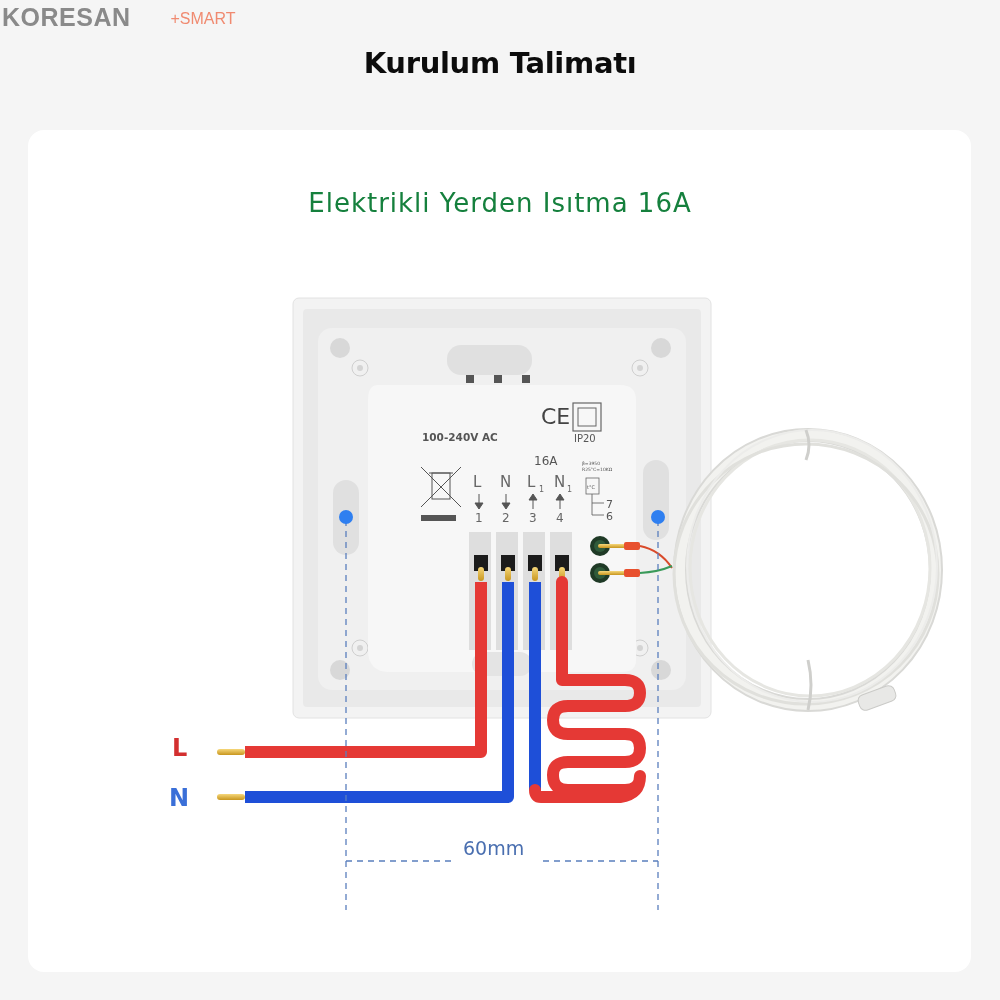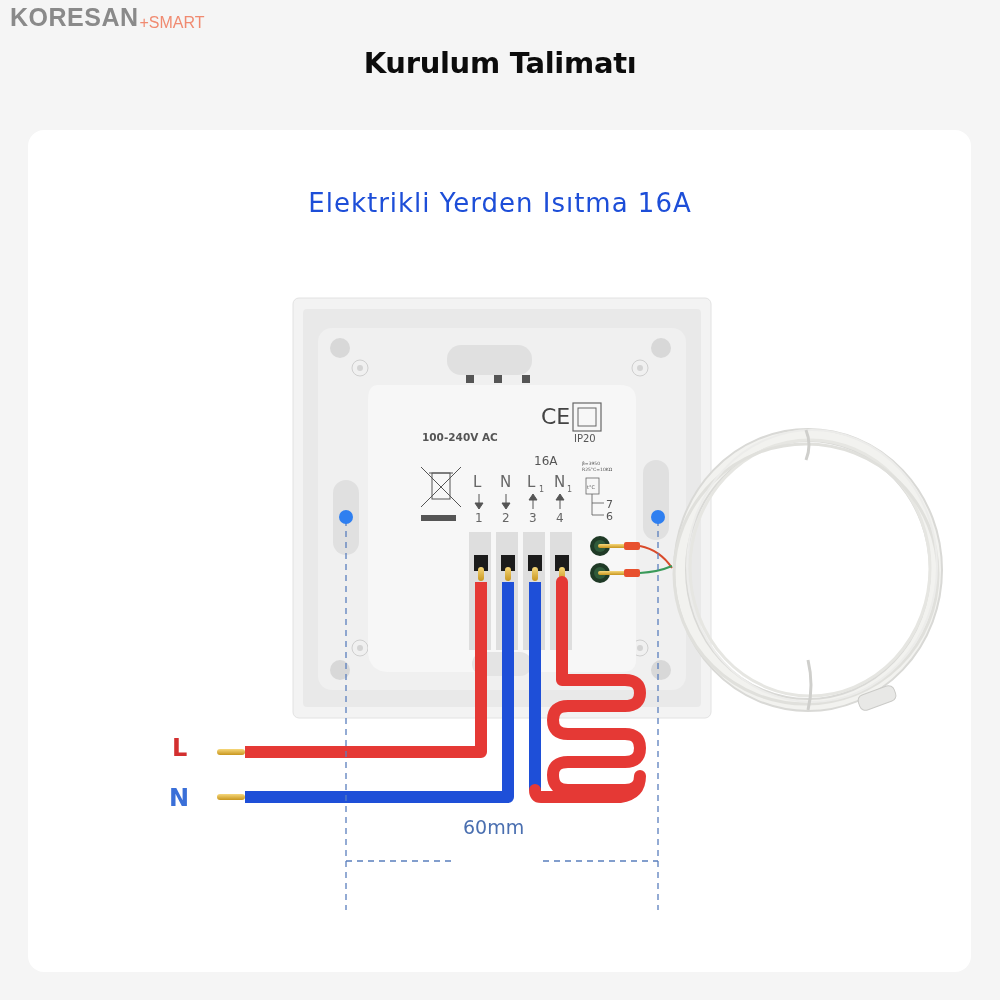--- a/index.html
+++ b/index.html
@@ -1,22 +1,22 @@
 <!DOCTYPE html>
 <html><head>
 <meta charset="utf-8">
 <style>
   html, body { margin:0; padding:0; }
   body { width:1000px; height:1000px; background:#f5f5f5; position:relative; overflow:hidden; font-family:"DejaVu Sans", sans-serif; }
-  .brand { position:absolute; left:10px; top:2px; display:flex; align-items:flex-end; }
+  .brand { position:absolute; left:2px; top:2px; display:flex; align-items:center;gap:39px; }
   .brand-main { font-family:"Liberation Sans", sans-serif; font-weight:700; font-size:25px; color:#8a8a8a; letter-spacing:0.5px; line-height:30px; }
   .brand-sup { font-family:"Liberation Sans", sans-serif; font-size:16px; color:#f08a70; margin-left:1px; margin-top:3px; }
   .page-title { position:absolute; left:0; right:0; top:46px; text-align:center; font-family:"DejaVu Sans", sans-serif; font-weight:700; font-size:29px; color:#0c0c0c; letter-spacing:-0.3px; }
   .card { position:absolute; left:28px; top:130px; width:943px; height:842px; background:#ffffff; border-radius:16px; }
-  .subtitle { position:absolute; left:0; right:0; top:188px; text-align:center; font-family:"DejaVu Sans", sans-serif; font-size:26px; color:#1d4ed8; letter-spacing:1px; font-weight:400; }
+  .subtitle { position:absolute; left:0; right:0; top:188px; text-align:center; font-family:"DejaVu Sans", sans-serif; font-size:26px; color:#15803d; letter-spacing:1px; font-weight:400; }
   svg.diagram { position:absolute; left:0; top:0; }
   .lbl { position:absolute; font-family:"DejaVu Sans", sans-serif; }
 </style>
 </head>
 <body>
 
 <div class="brand">
   <span class="brand-main">KORESAN</span>
   <span class="brand-sup">+SMART</span>
 </div>
@@ -184,13 +184,13 @@
     <line x1="658" y1="520" x2="658" y2="910" stroke="#5a7fbd" stroke-width="1.3" stroke-dasharray="6 5"></line>
     <line x1="346" y1="861" x2="455" y2="861" stroke="#5a7fbd" stroke-width="1.3" stroke-dasharray="6 5"></line>
     <line x1="543" y1="861" x2="658" y2="861" stroke="#5a7fbd" stroke-width="1.3" stroke-dasharray="6 5"></line>
     <circle cx="346" cy="517" r="7" fill="#2f7ff0"></circle>
     <circle cx="658" cy="517" r="7" fill="#2f7ff0"></circle>
   </g>
 </svg>
 
 <div class="lbl" style="left:172px; top:734px; font-size:24px; font-weight:700; color:#d32f2f;">L</div>
 <div class="lbl" style="left:169px; top:784px; font-size:24px; font-weight:700; color:#3a6fd8;">N</div>
-<div class="lbl" style="left:463px; top:816px; font-size:19px; color:#4a6fb0;text-align:right;">60mm</div>
+<div class="lbl" style="left:463px; top:837px; font-size:19px; color:#4a6fb0;text-align:right;">60mm</div>
 
 </body></html>

